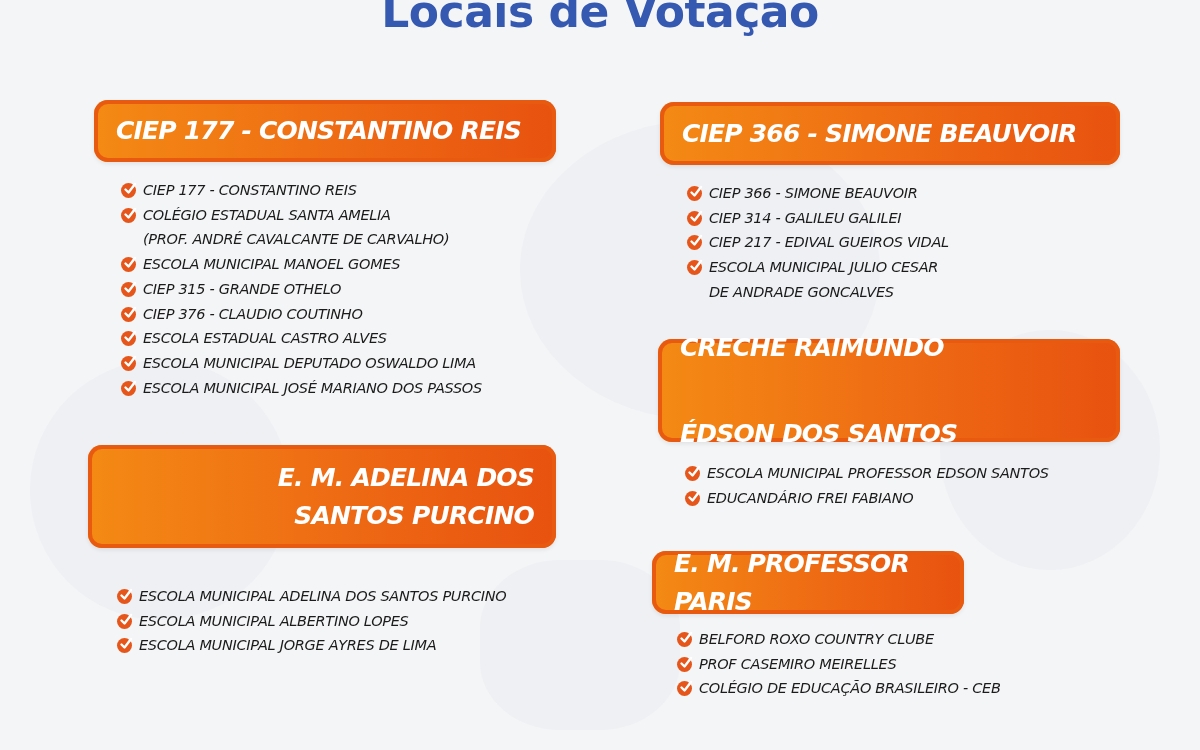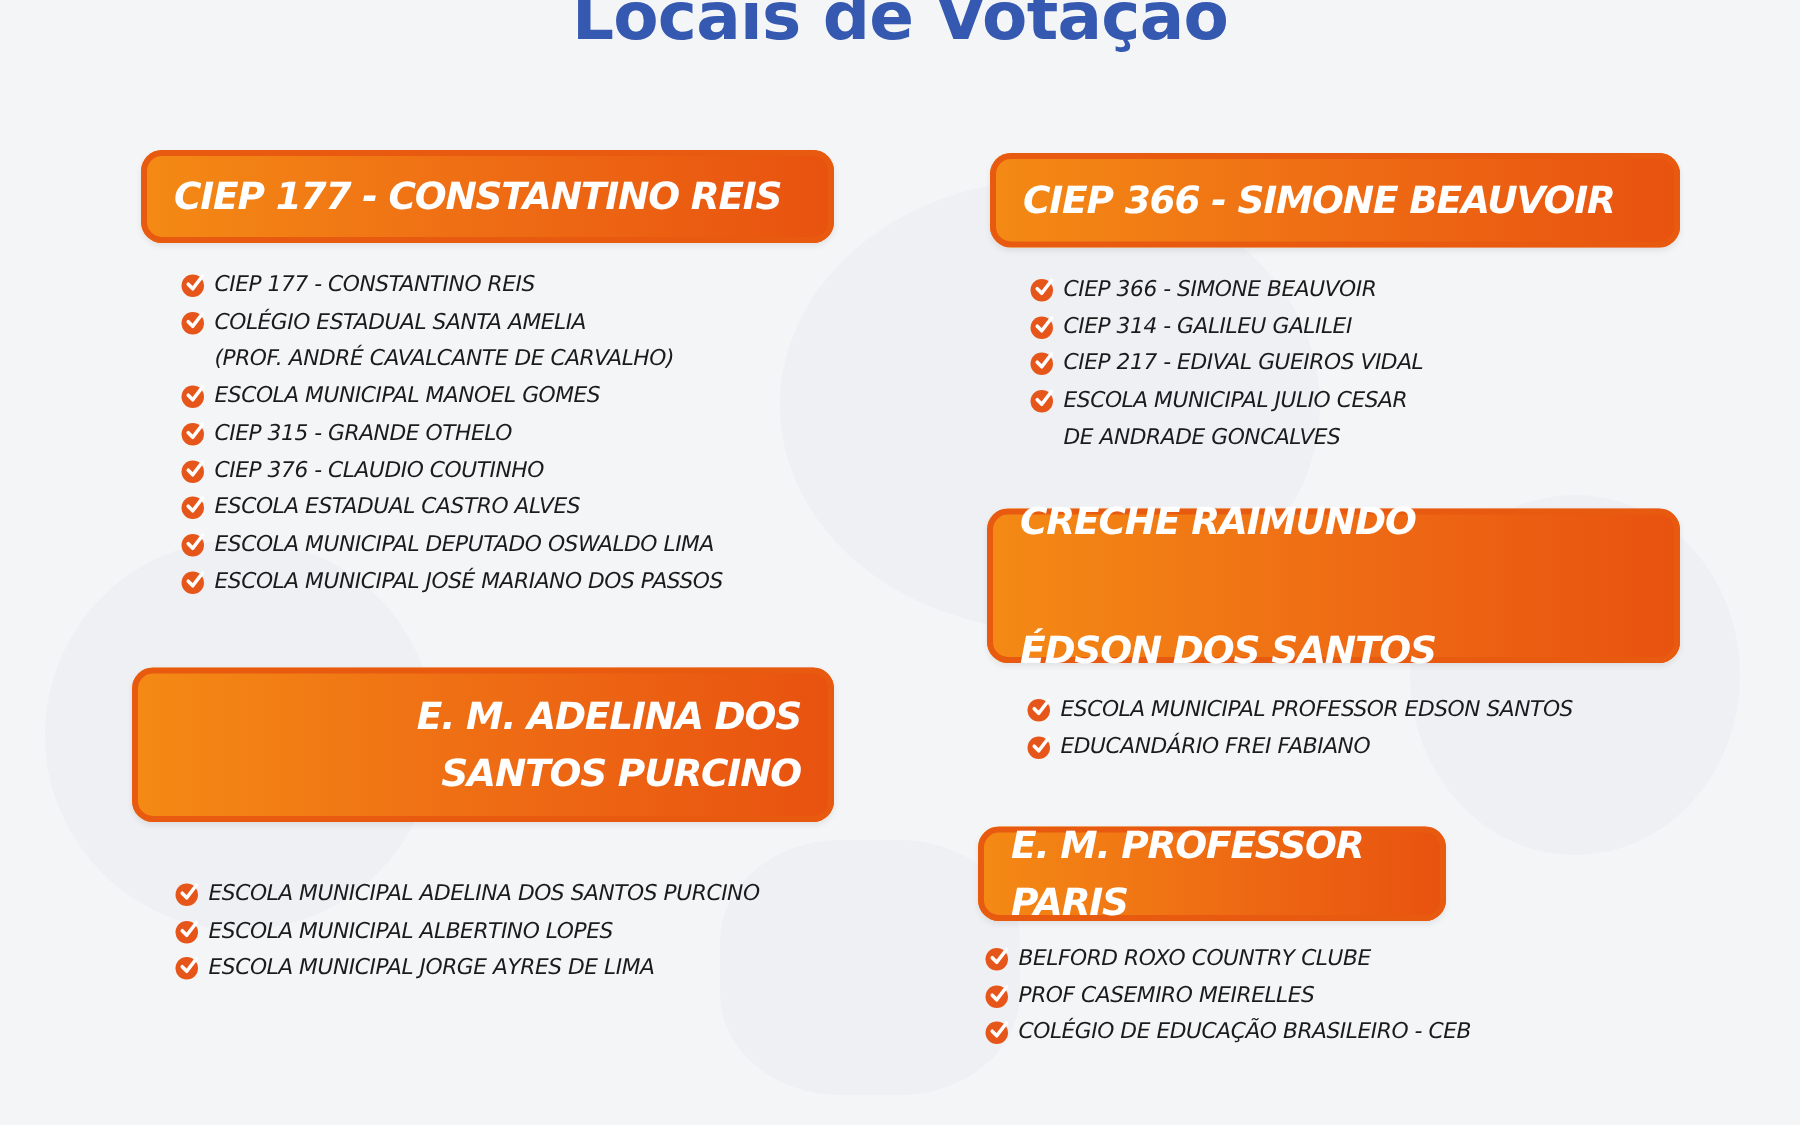--- a/index.html
+++ b/index.html
@@ -229,21 +229,21 @@
           <path d="M3.5 8.5 L6.5 11.5 L13 3" stroke="#fff" stroke-width="2.4" fill="none" stroke-linecap="round" stroke-linejoin="round"></path>
         </svg>
       </span>
       <span class="item-text"><span>EDUCANDÁRIO FREI FABIANO</span></span>
     </li>
 </ul>
 
 <div class="banner" style="left:652px;top:551px;width:312px;height:63px;">
   <span>E. M. PROFESSOR PARIS</span>
 </div>
-<ul class="list" style="left:657px;top:627px;">
+<ul class="list" style="left:677px;top:627px;">
   <li>
       <span class="check">
         <svg width="15" height="16" viewBox="0 0 15 16">
           <path d="M3.5 8.5 L6.5 11.5 L13 3" stroke="#fff" stroke-width="2.4" fill="none" stroke-linecap="round" stroke-linejoin="round"></path>
         </svg>
       </span>
       <span class="item-text"><span>BELFORD ROXO COUNTRY CLUBE</span></span>
     </li>
   <li>
       <span class="check">

